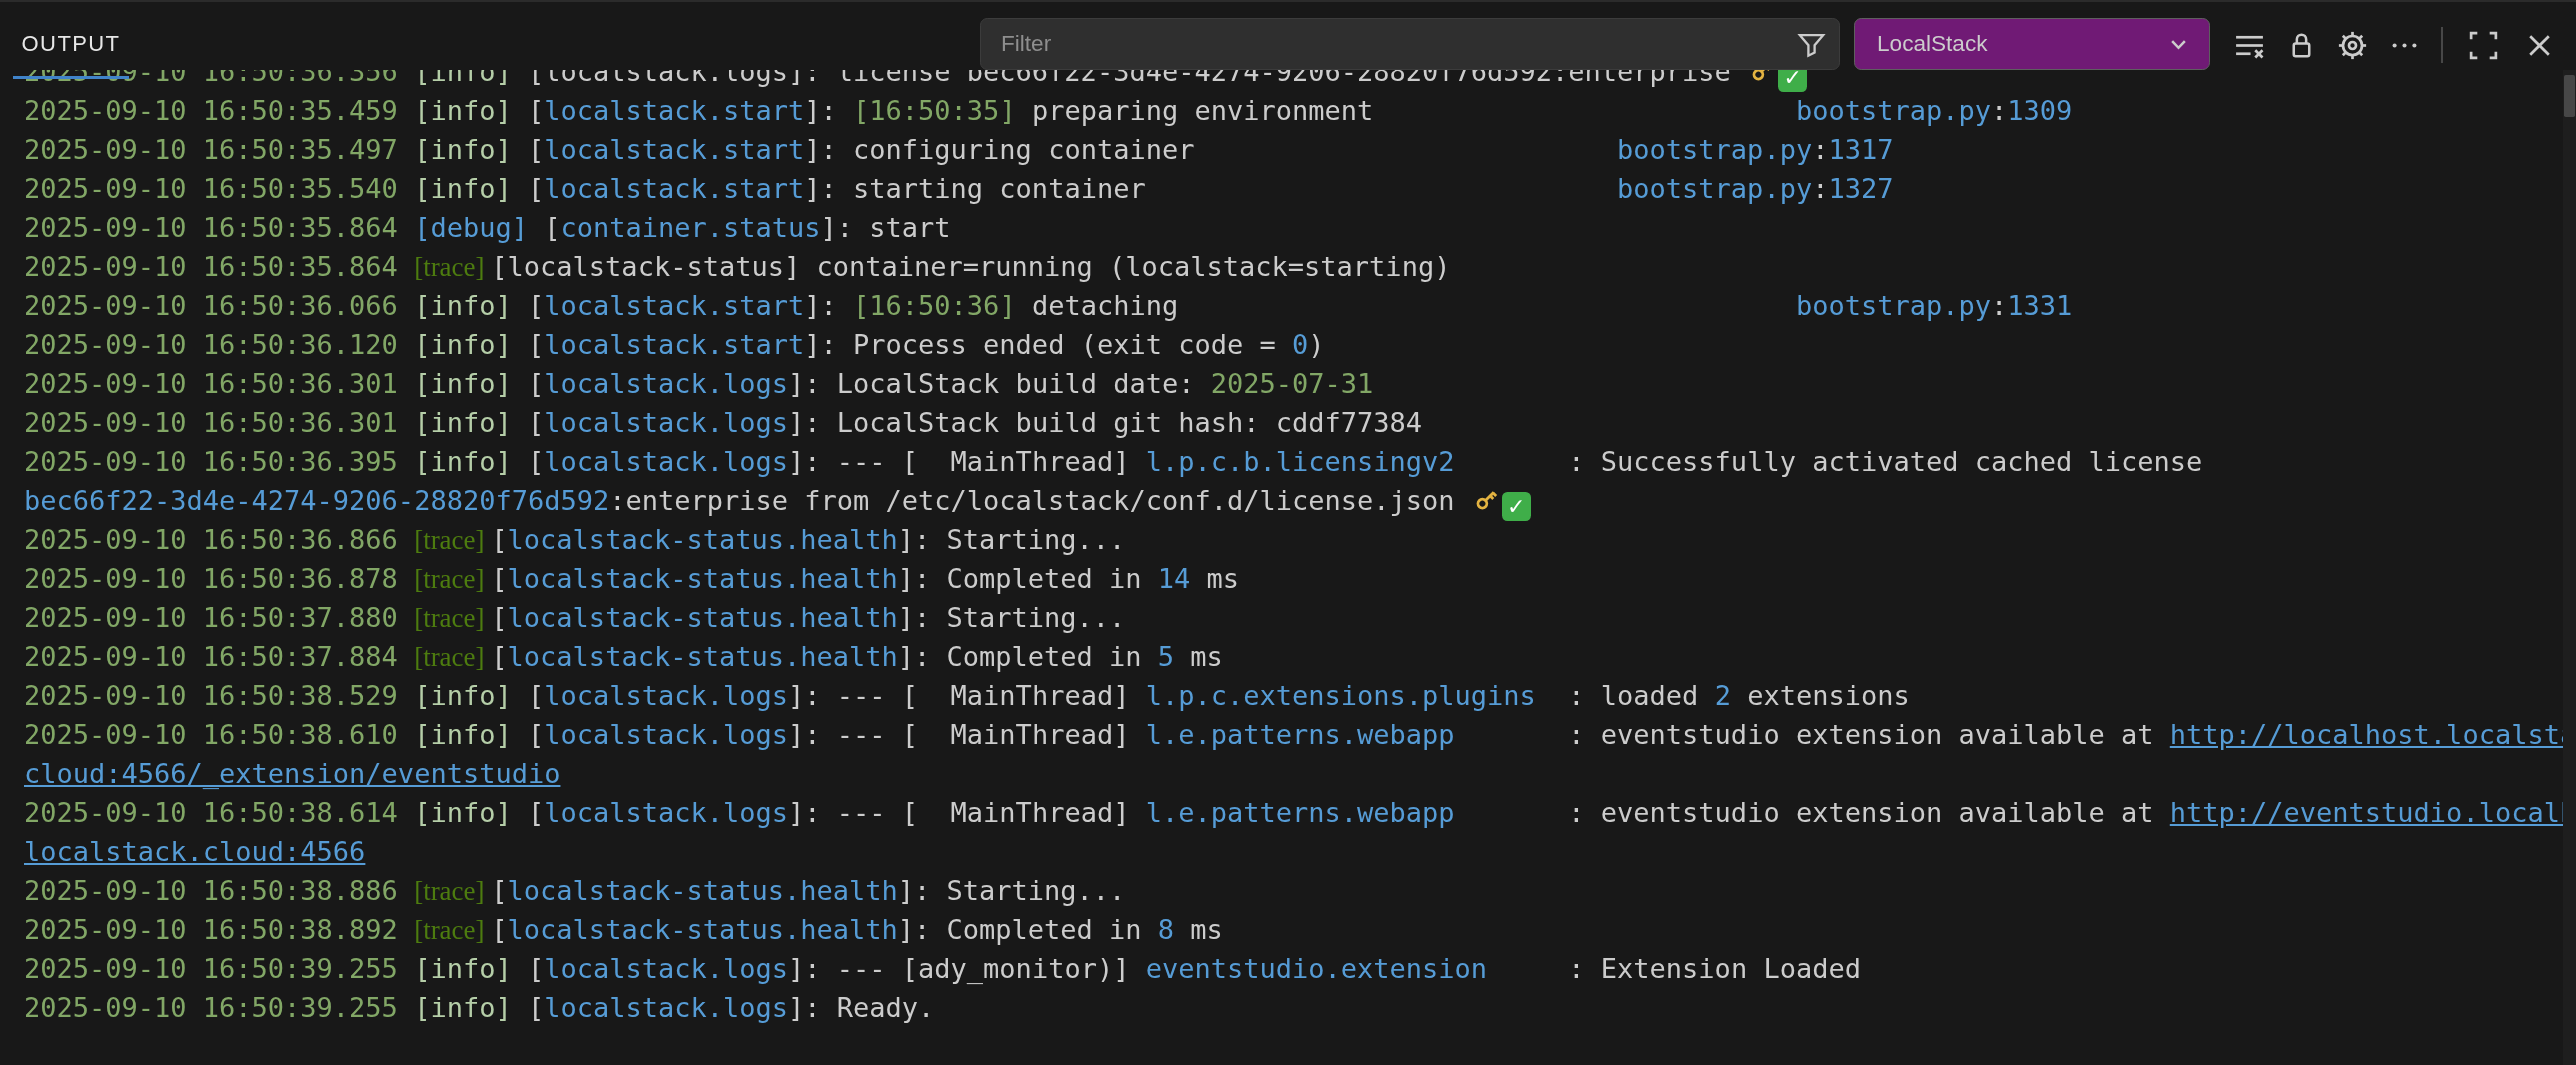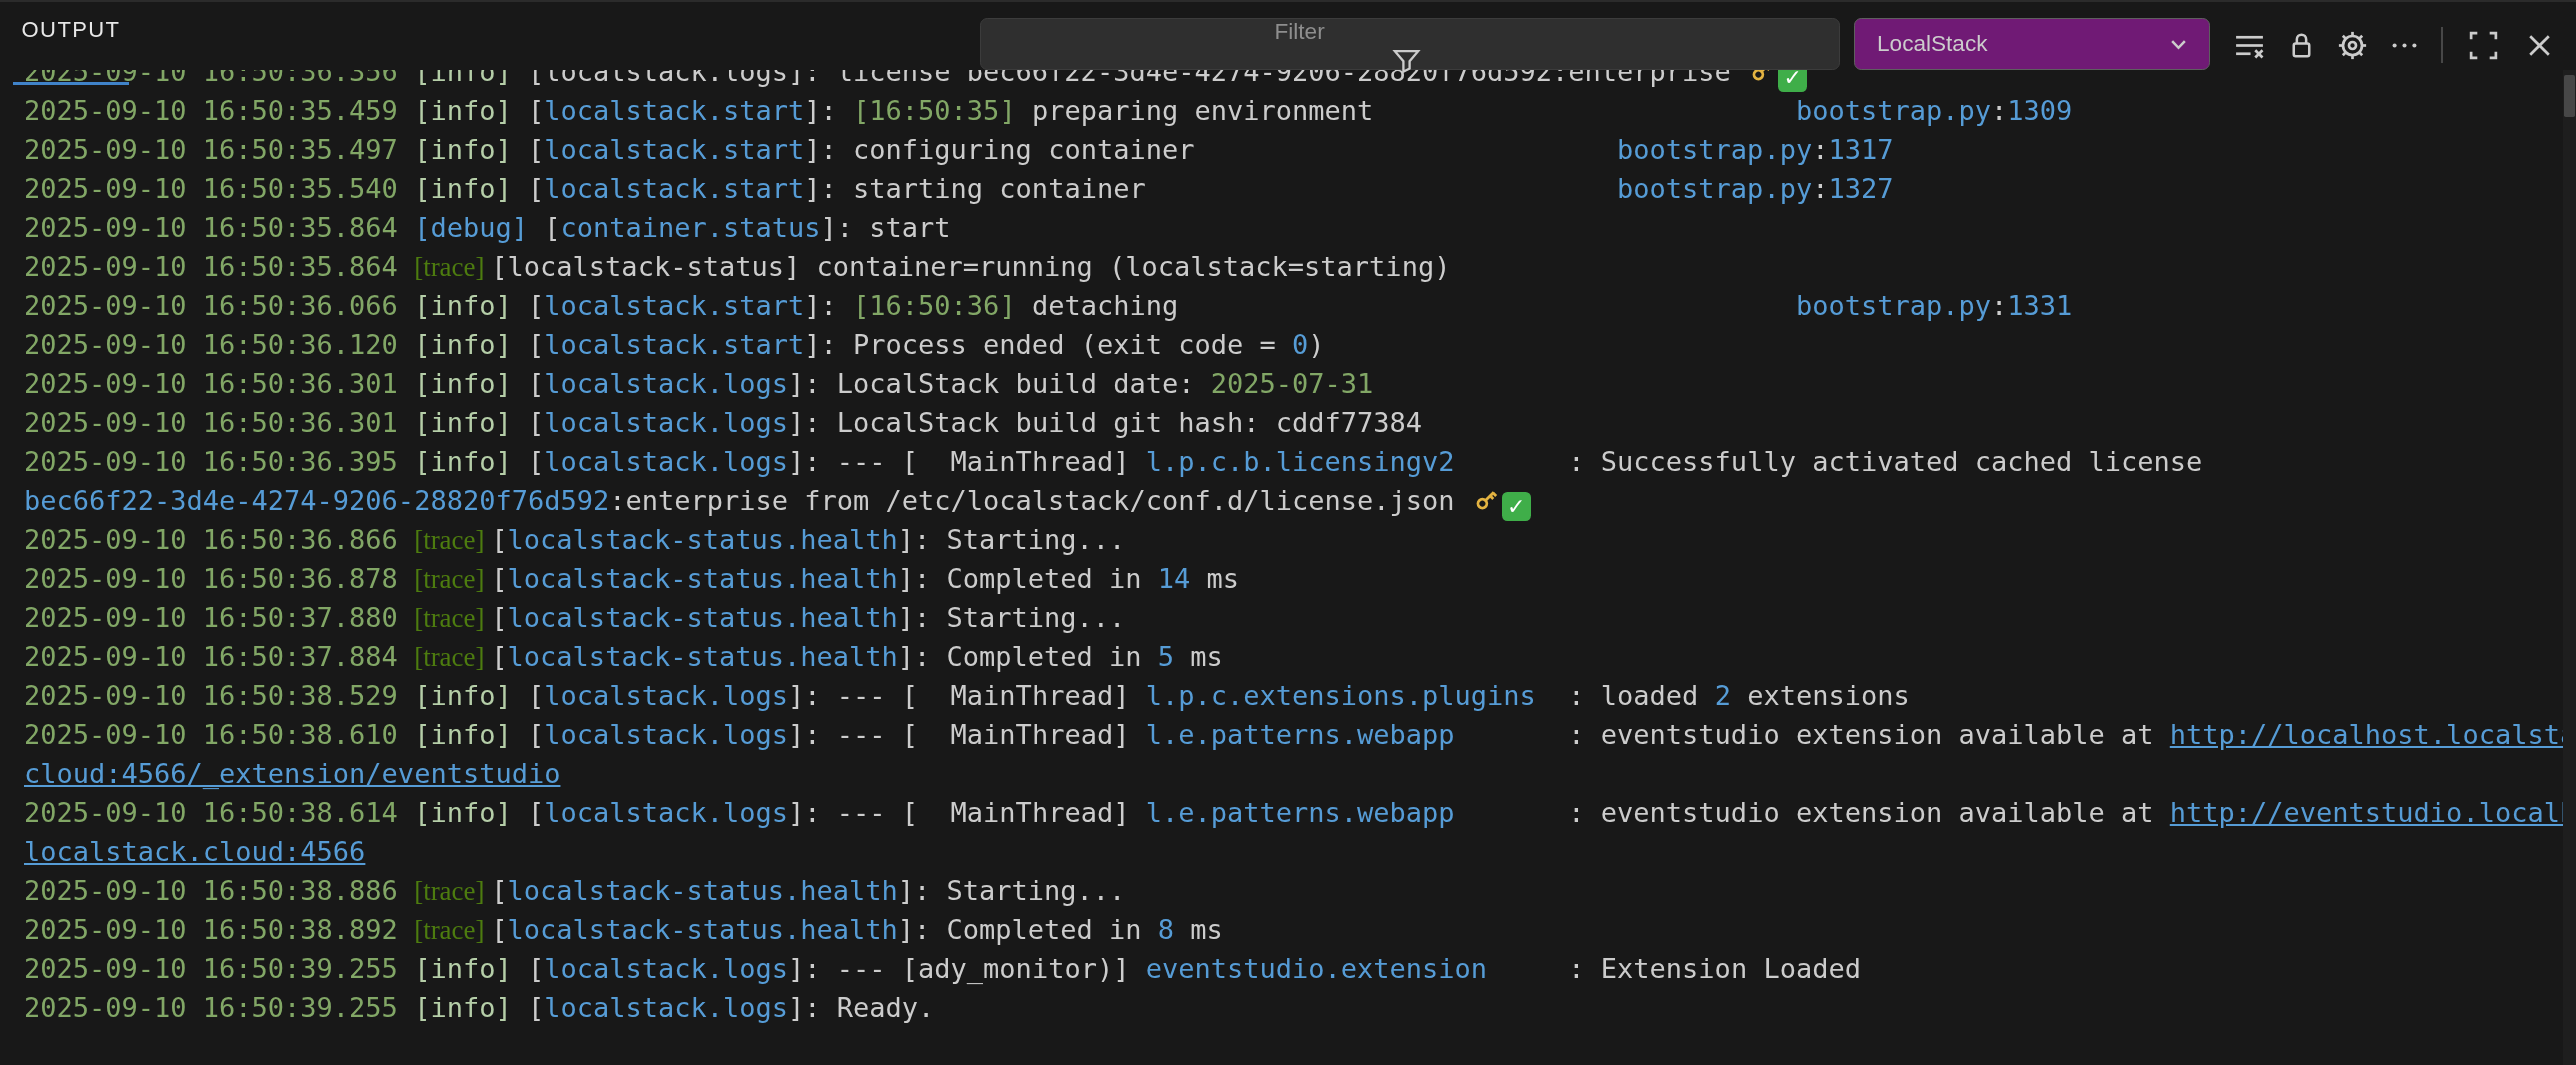--- a/index.html
+++ b/index.html
@@ -3,26 +3,26 @@
 <meta charset="utf-8">
 <style>
   html,body{margin:0;padding:0;background:#181818;}
   body{width:2576px;height:1066px;overflow:hidden;position:relative;
        font-family:"Liberation Sans",sans-serif;}
 
   
   .panel-top-border{position:absolute;top:0;left:0;width:100%;height:1.8px;background:#2b2b2b;z-index:4;}
   .panel-header{position:absolute;top:0;left:0;width:100%;height:70px;background:#181818;z-index:3;}
 
-  .tab{position:absolute;left:12.6px;top:17px;height:65px;display:flex;
+  .tab{position:absolute;left:12.6px;top:11px;height:65px;display:flex;align-items:center;
        padding:0 9px;border-bottom:3.6px solid #4083c9;cursor:pointer;}
   .tab-label{color:#e7e7e7;font-size:22px;letter-spacing:1.4px;}
 
   .filter-box{position:absolute;left:980px;top:18px;width:860px;height:52px;background:#2f2f2f;
-              border:0.9px solid #3c3c3c;border-radius:7.2px;box-sizing:border-box;display:flex;align-items:center;flex-direction:column;}
+              border:0.9px solid #3c3c3c;border-radius:7.2px;box-sizing:border-box;display:flex;align-items:center;}
   .filter-input{flex:1;background:transparent;border:none;outline:none;color:#cccccc;
                 font-size:22.6px;font-family:"Liberation Sans",sans-serif;padding:0 0 0 20px;}
   .filter-input::placeholder{color:#8e8e8e;}
   .filter-funnel{width:40px;height:40px;display:flex;align-items:center;justify-content:center;margin-right:7.2px;}
 
   .channel-dropdown{position:absolute;left:1854px;top:18px;width:356px;height:52px;background:#701a75;
                     border:1.4px solid #5f5f5f;border-radius:7.2px;box-sizing:border-box;
                     display:flex;align-items:center;cursor:pointer;}
   .channel-value{color:#cccccc;font-size:22.6px;padding-left:22px;flex:1;}
   .chev{width:36px;height:36px;display:flex;align-items:center;justify-content:center;margin-right:12.6px;}

